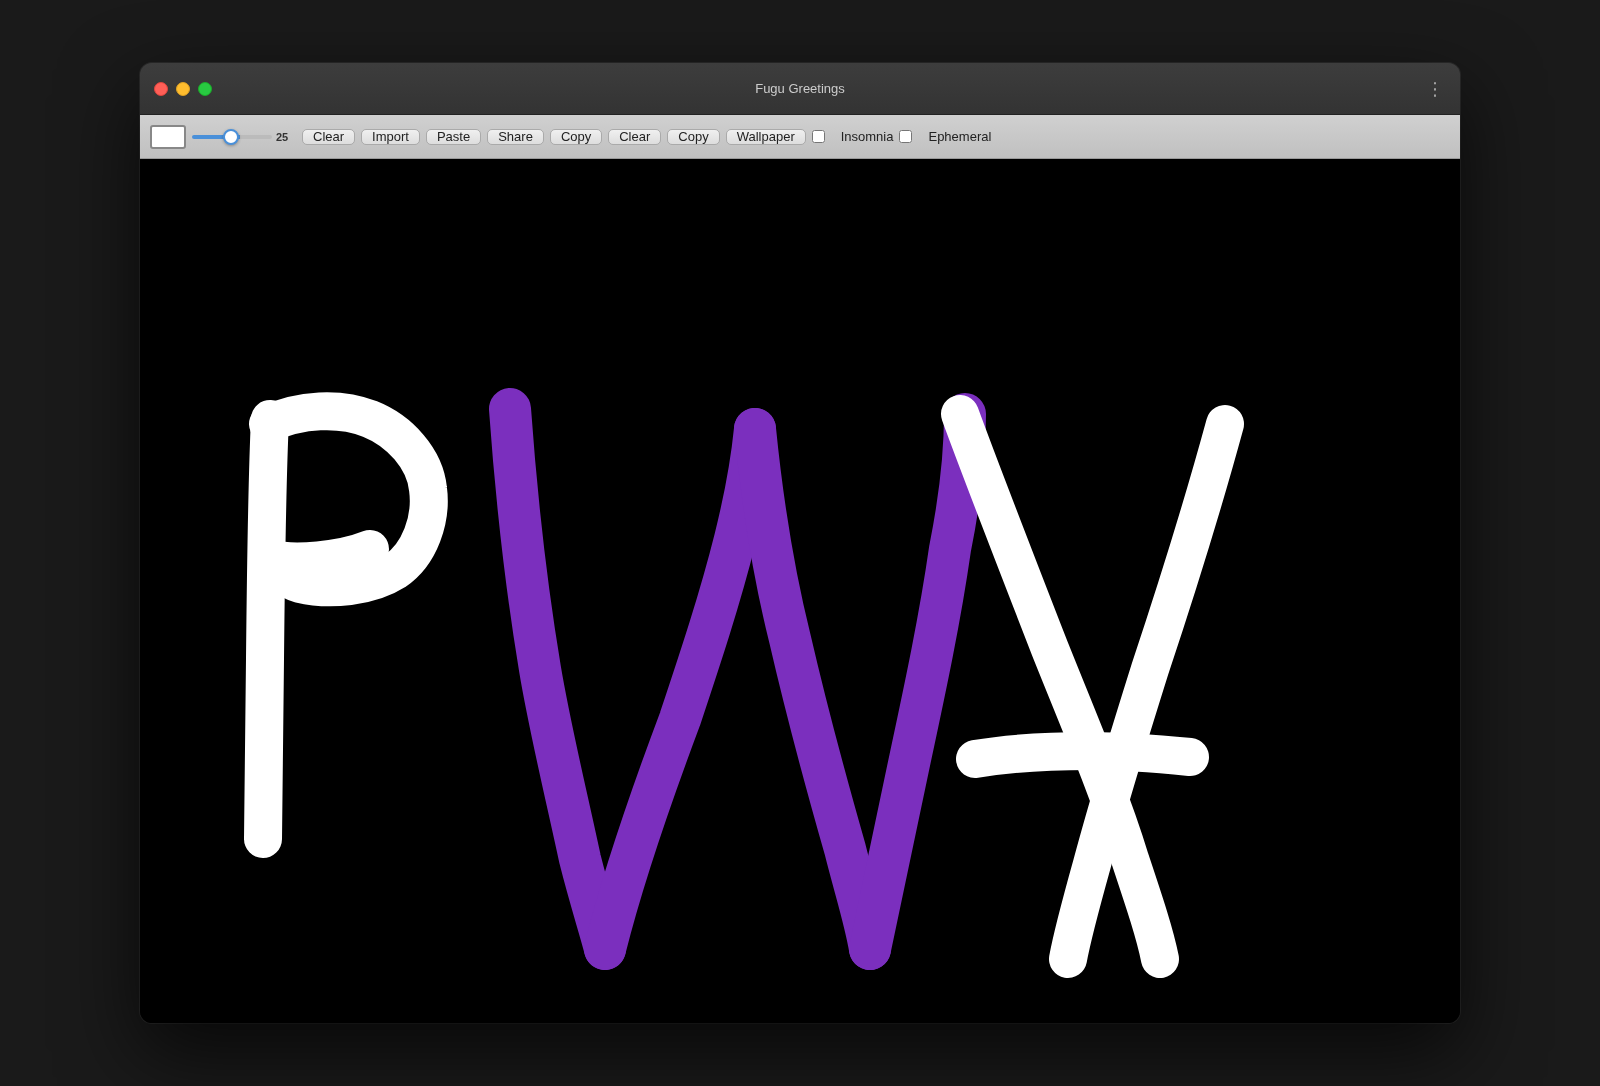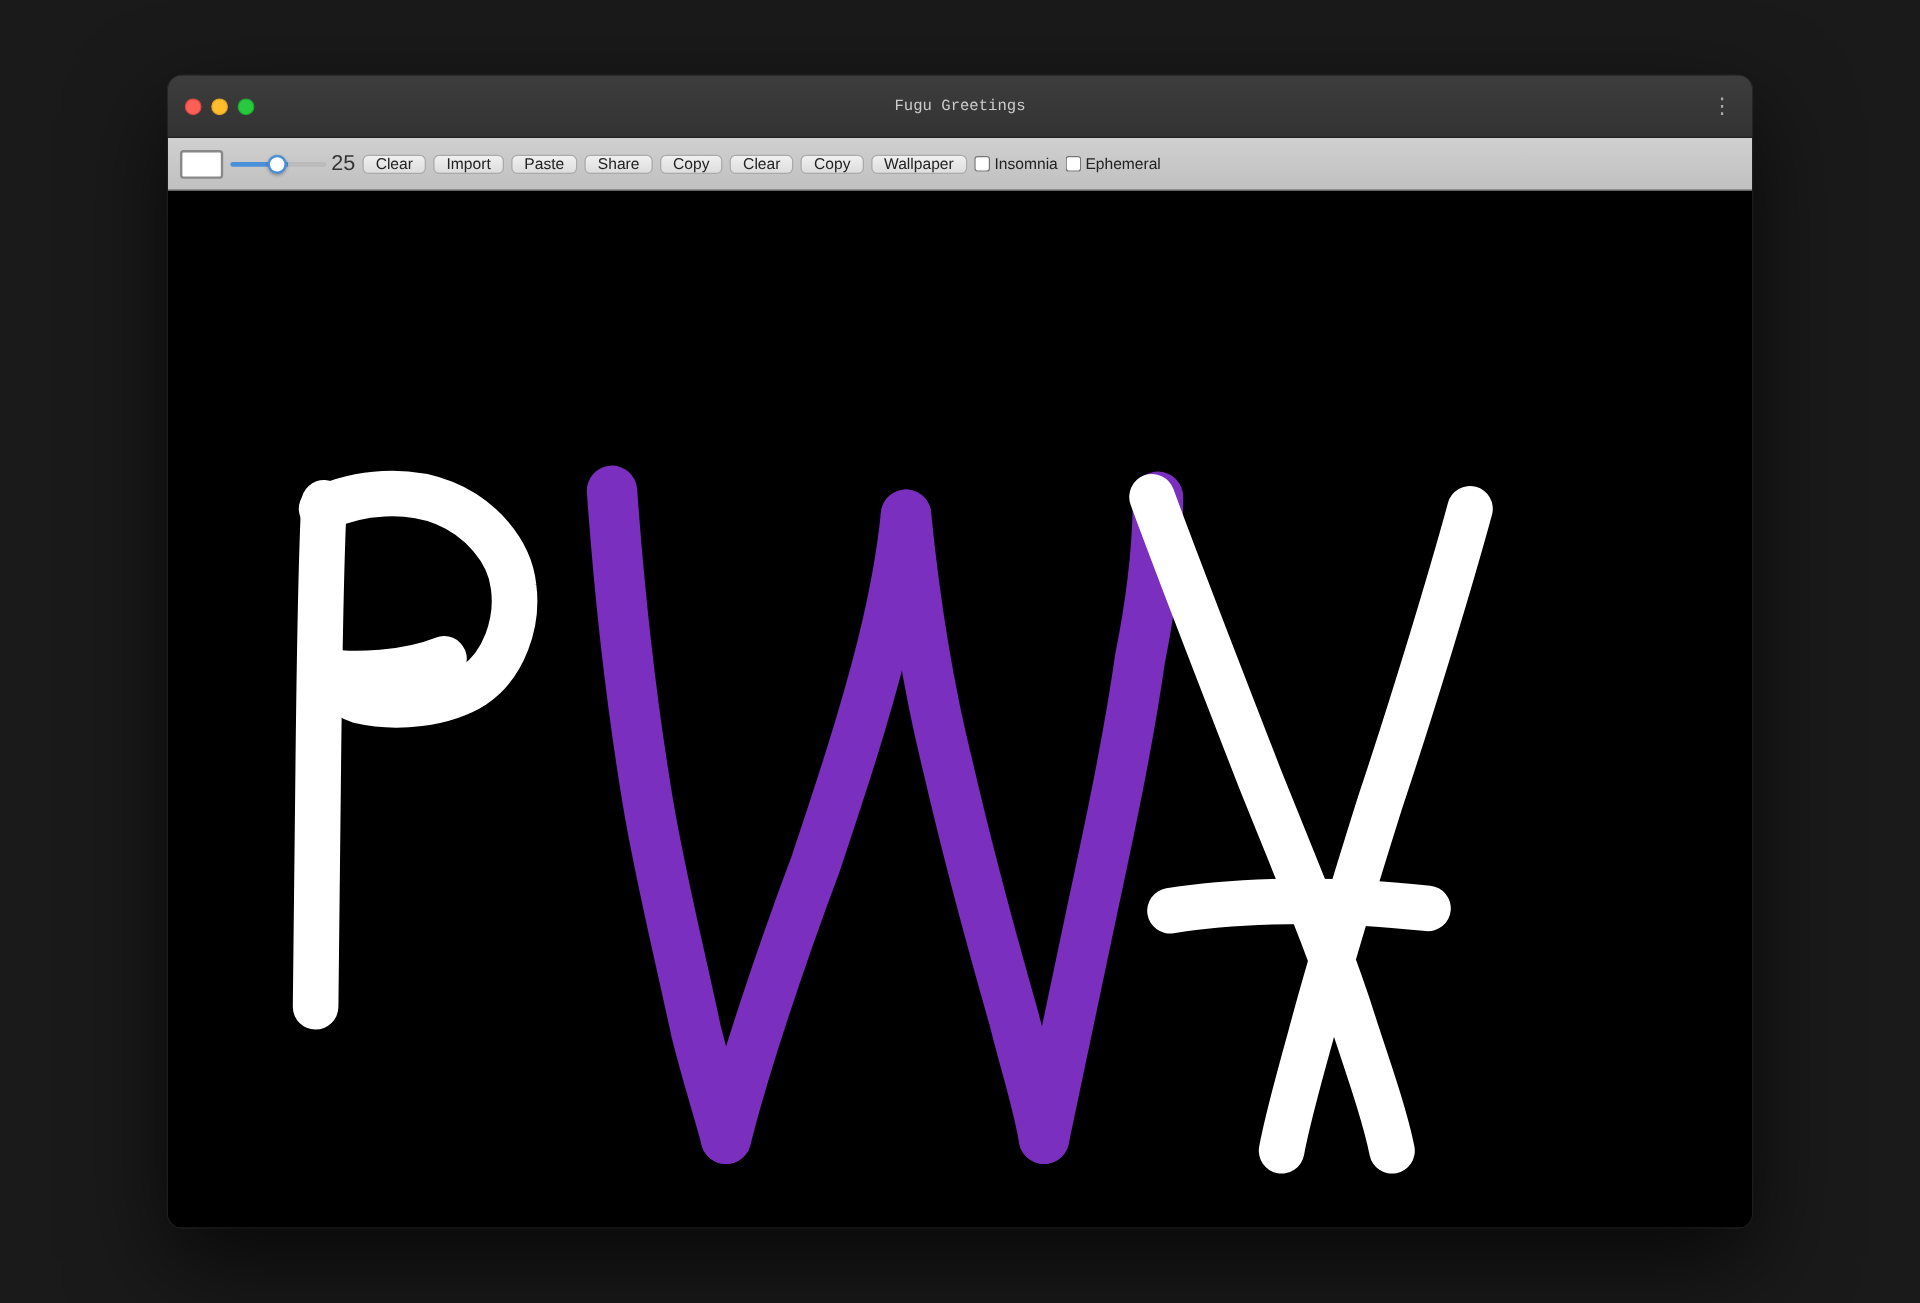--- a/index.html
+++ b/index.html
@@ -26,21 +26,20 @@
 
     .title-bar {
       background: linear-gradient(180deg, #3d3d3d 0%, #333 100%);
       height: 52px;
       display: flex;
       align-items: center;
       padding: 0 14px;
       flex-shrink: 0;
       position: relative;
       border-bottom: 1px solid #222;
-      font-family: Liberation Mono, monospace;
     }
 
     .traffic-lights {
       display: flex;
       gap: 8px;
       align-items: center;
     }
 
     .traffic-light {
       width: 14px;
@@ -113,43 +112,44 @@
       width: 16px;
       height: 16px;
       border-radius: 50%;
       background: white;
       border: 2px solid #4a90d9;
       box-shadow: 0 1px 3px rgba(0,0,0,0.3);
       cursor: pointer;
     }
 
     .brush-size-label {
-      font-size: 18px;
+      font-size: 11px;
       color: #333;
       min-width: 20px;
+      font-weight: bold;
     }
 
     .toolbar-btn {
       padding: 3px 10px;
       font-size: 13px;
       background: linear-gradient(180deg, #f0f0f0 0%, #ddd 100%);
       border: 1px solid #aaa;
       border-radius: 5px;
       cursor: pointer;
       color: #222;
       white-space: nowrap;
       height: 16px;
       display: flex;
       align-items: center;
     }
 
     .checkbox-label {
       display: flex;
       align-items: center;
-      gap: 4px;
+      gap: 16px;
       font-size: 13px;
       color: #222;
       cursor: pointer;
       white-space: nowrap;
       justify-content: center;
     }
 
     .checkbox-label input[type="checkbox"] {
       width: 13px;
       height: 13px;

